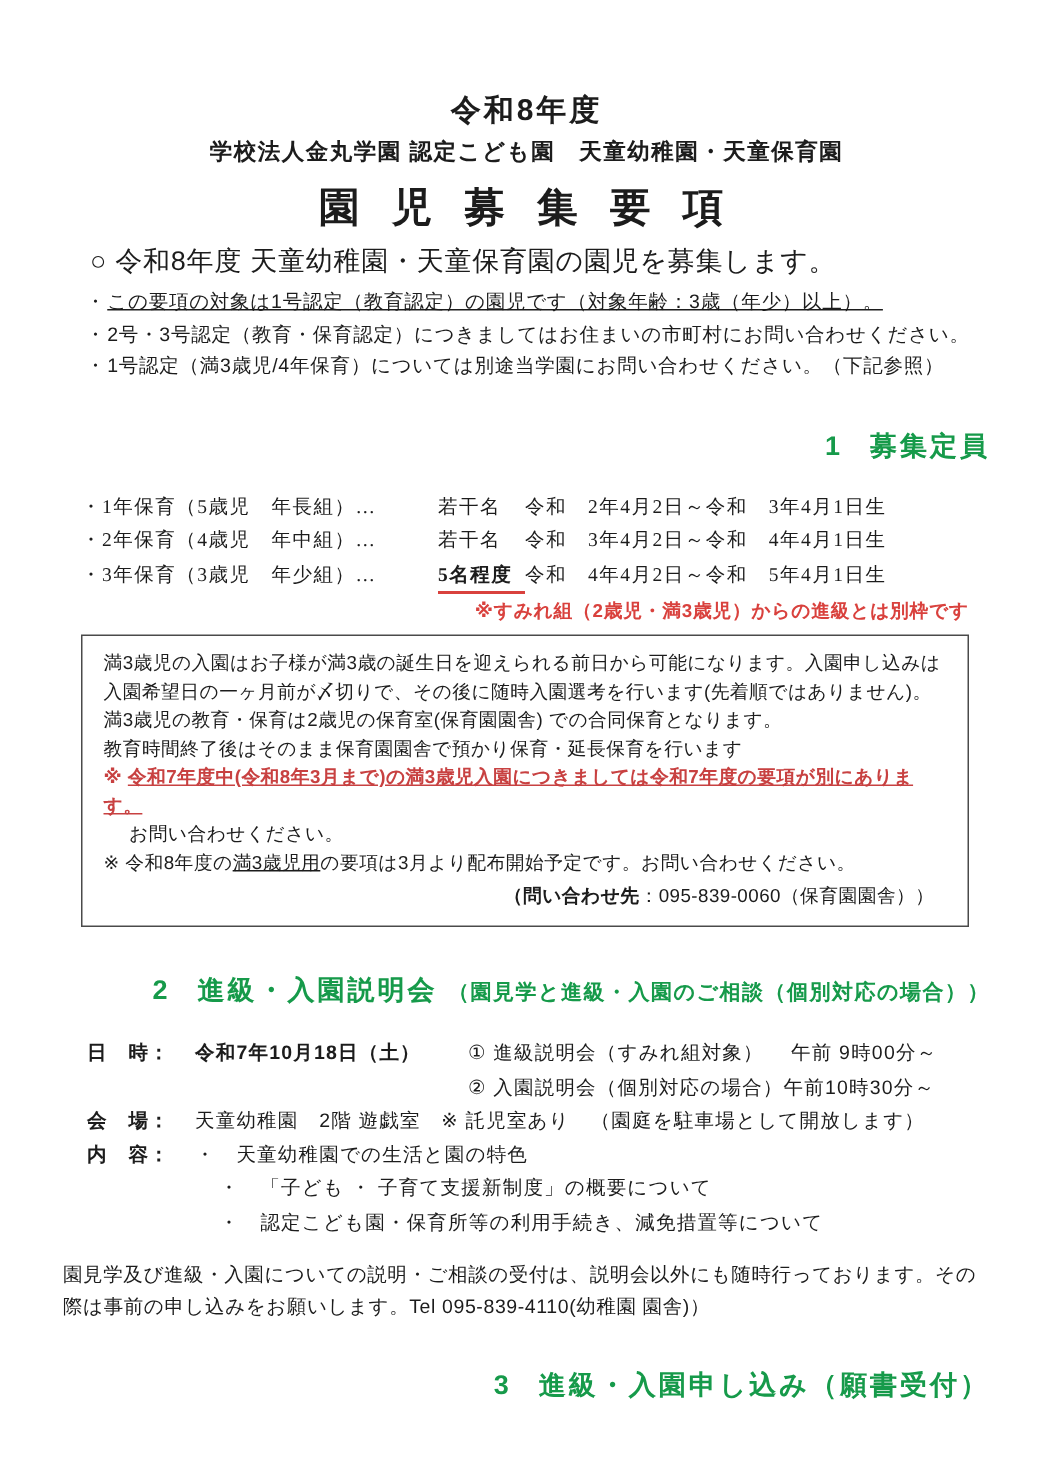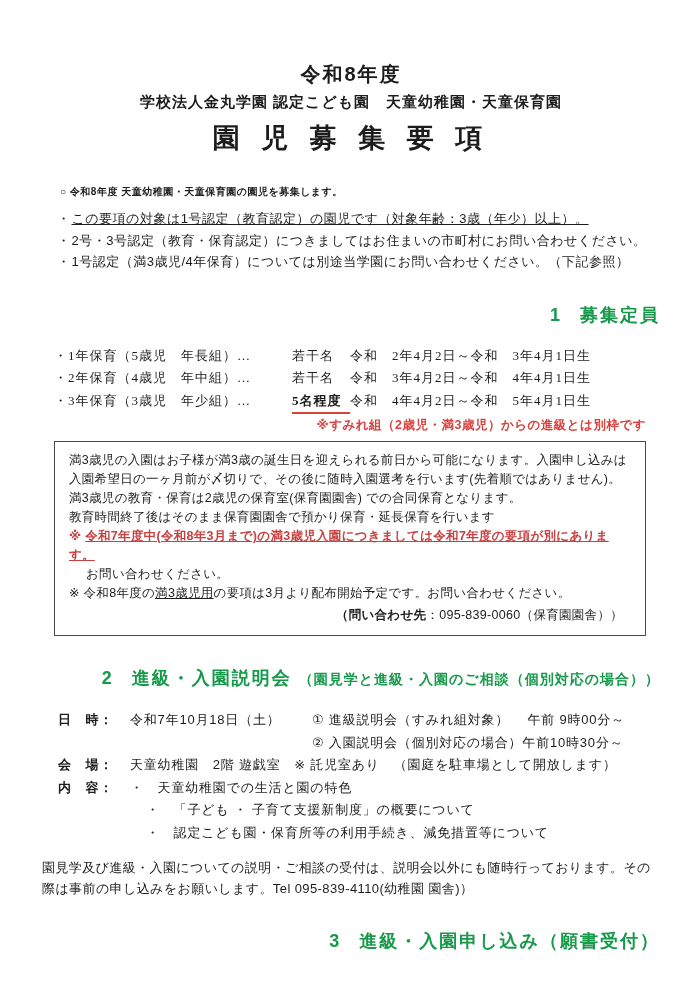--- a/index.html
+++ b/index.html
@@ -12,21 +12,21 @@
   .page{box-sizing:border-box;width:700px;height:989px;padding:62px 40px 0 42px;}
   .center{text-align:center;}
   .b{font-weight:bold;}
   .u{text-decoration:underline;}
   .u-red{text-decoration:underline;}
   
   .title-year{font-size:20px;font-weight:bold;letter-spacing:2px;line-height:24px;}
   .title-school{font-size:15px;font-weight:bold;margin-top:6px;letter-spacing:1px;line-height:19px;}
   .title-main{font-size:27px;font-weight:bold;letter-spacing:7px;margin-top:10px;line-height:34px;}
   
-  .intro{margin-top:26px;margin-left:18px;font-size:10px;font-weight:bold;line-height:22px;letter-spacing:0.5px;}
+  .intro{margin-top:8px;margin-left:18px;font-size:18px;font-weight:normal;line-height:22px;letter-spacing:0.5px;}
   .intro-bullets{margin-top:5px;margin-left:15px;font-size:13px;line-height:21.5px;letter-spacing:0.5px;}
   .intro-bullets .marker{margin-right:1px;}
   
   .sec-head{margin-top:30px;margin-left:6px;font-size:18px;font-weight:bold;color:#169a4a;letter-spacing:2px;line-height:24px;text-align:right;}
   .sec-head .num{margin-right:18px;}
   .sec-head .sub{font-size:14px;letter-spacing:1px;}
   
   .cap-rows{margin-top:18px;margin-left:12px;font-size:13px;letter-spacing:1px;font-family:Liberation Serif, serif;}
   .cap-row{display:flex;line-height:22.5px;}
   .cap-row .lbl{width:238px;}
@@ -37,21 +37,21 @@
   .box{margin-top:7px;margin-left:12px;width:592px;box-sizing:border-box;border:1px solid #4a4a4a;padding:9px 14px 10px 14px;}
   .box-title{font-size:13.5px;font-weight:bold;line-height:22px;letter-spacing:0.5px;}
   .box-body{font-size:12.5px;line-height:19px;letter-spacing:0.3px;}
   .box-warn{color:#c84141;font-weight:bold;}
   .box-indent{padding-left:17px;}
   .box-contact{text-align:right;padding-right:8px;font-size:12.5px;line-height:20px;margin-top:2px;}
   
   .details{margin-top:18px;margin-left:16px;font-size:13px;letter-spacing:0.8px;}
   .det-row{display:flex;line-height:22.5px;}
   .det-row .dlbl{width:72px;font-weight:bold;flex:none;}
-  .det-date{width:182px;font-weight:normal;flex:none;}
+  .det-date{width:182px;font-weight:bold;flex:none;}
   .det-item2{margin-left:16px;}
   .walkin{margin-top:13px;font-size:13px;line-height:21px;letter-spacing:0.4px;}
 </style>
 </head>
 <body>
 
 <div class="page">
 
   <div class="center">
     <div class="title-year">令和8年度</div>

